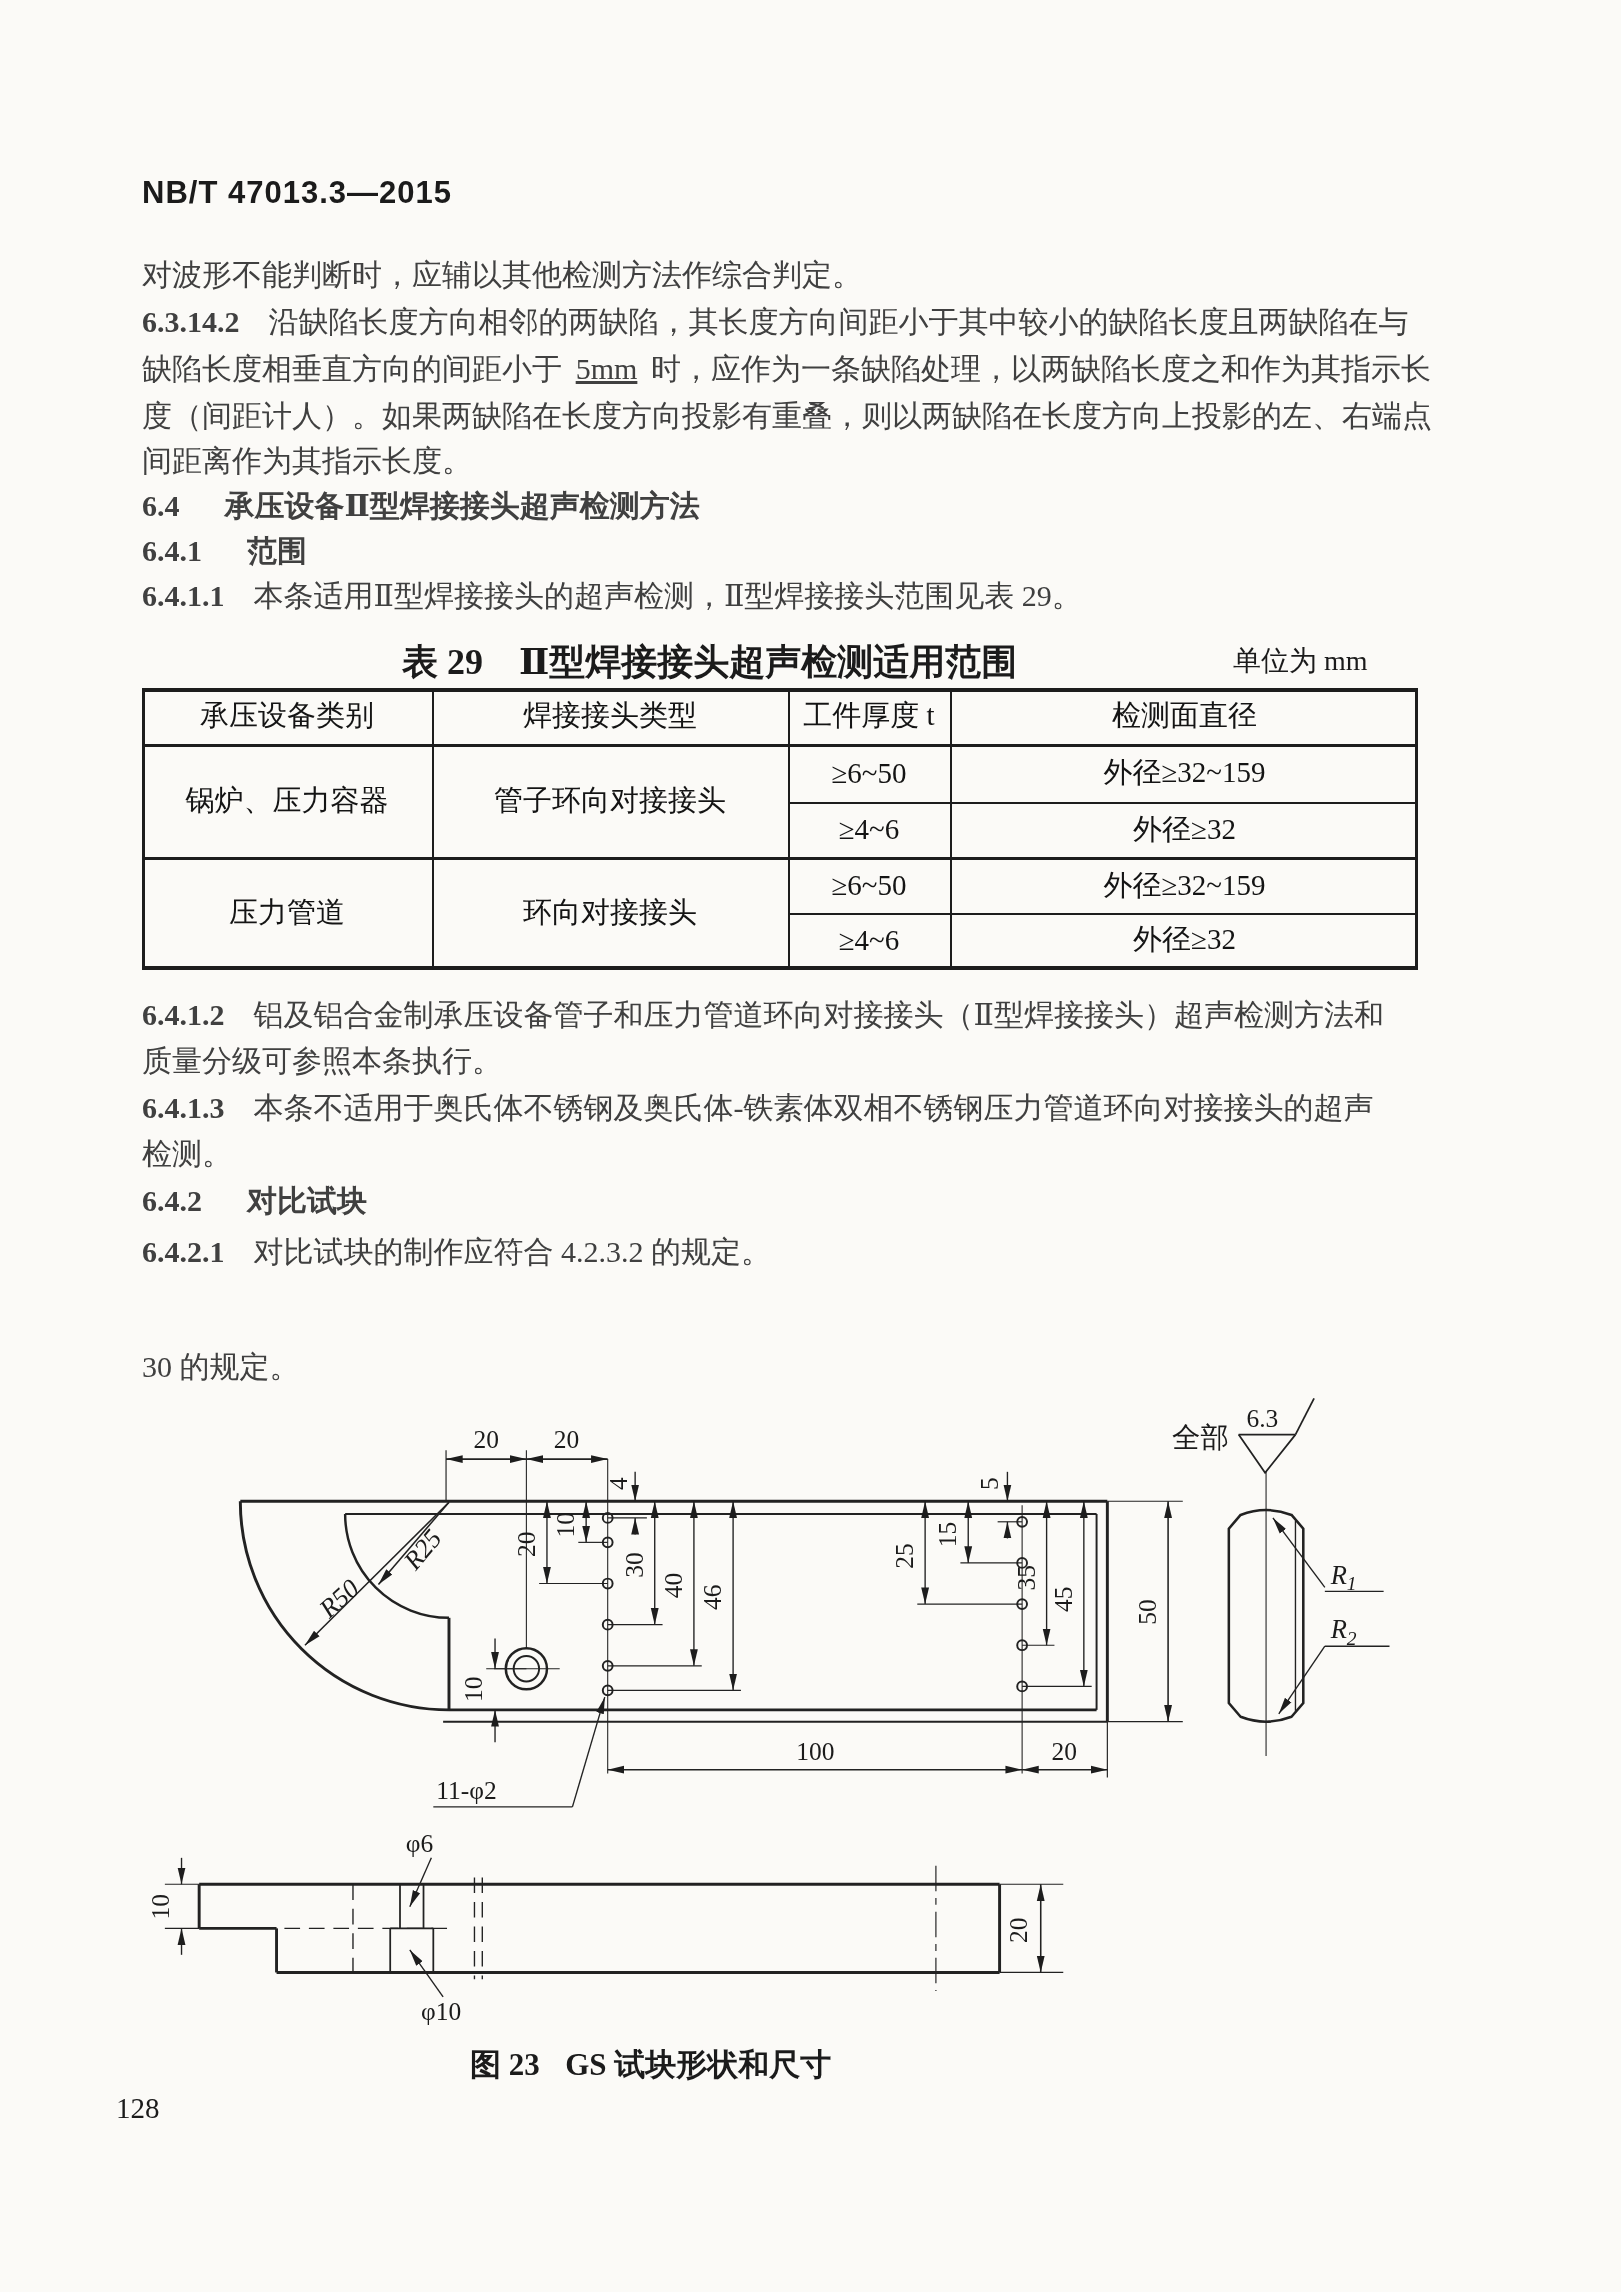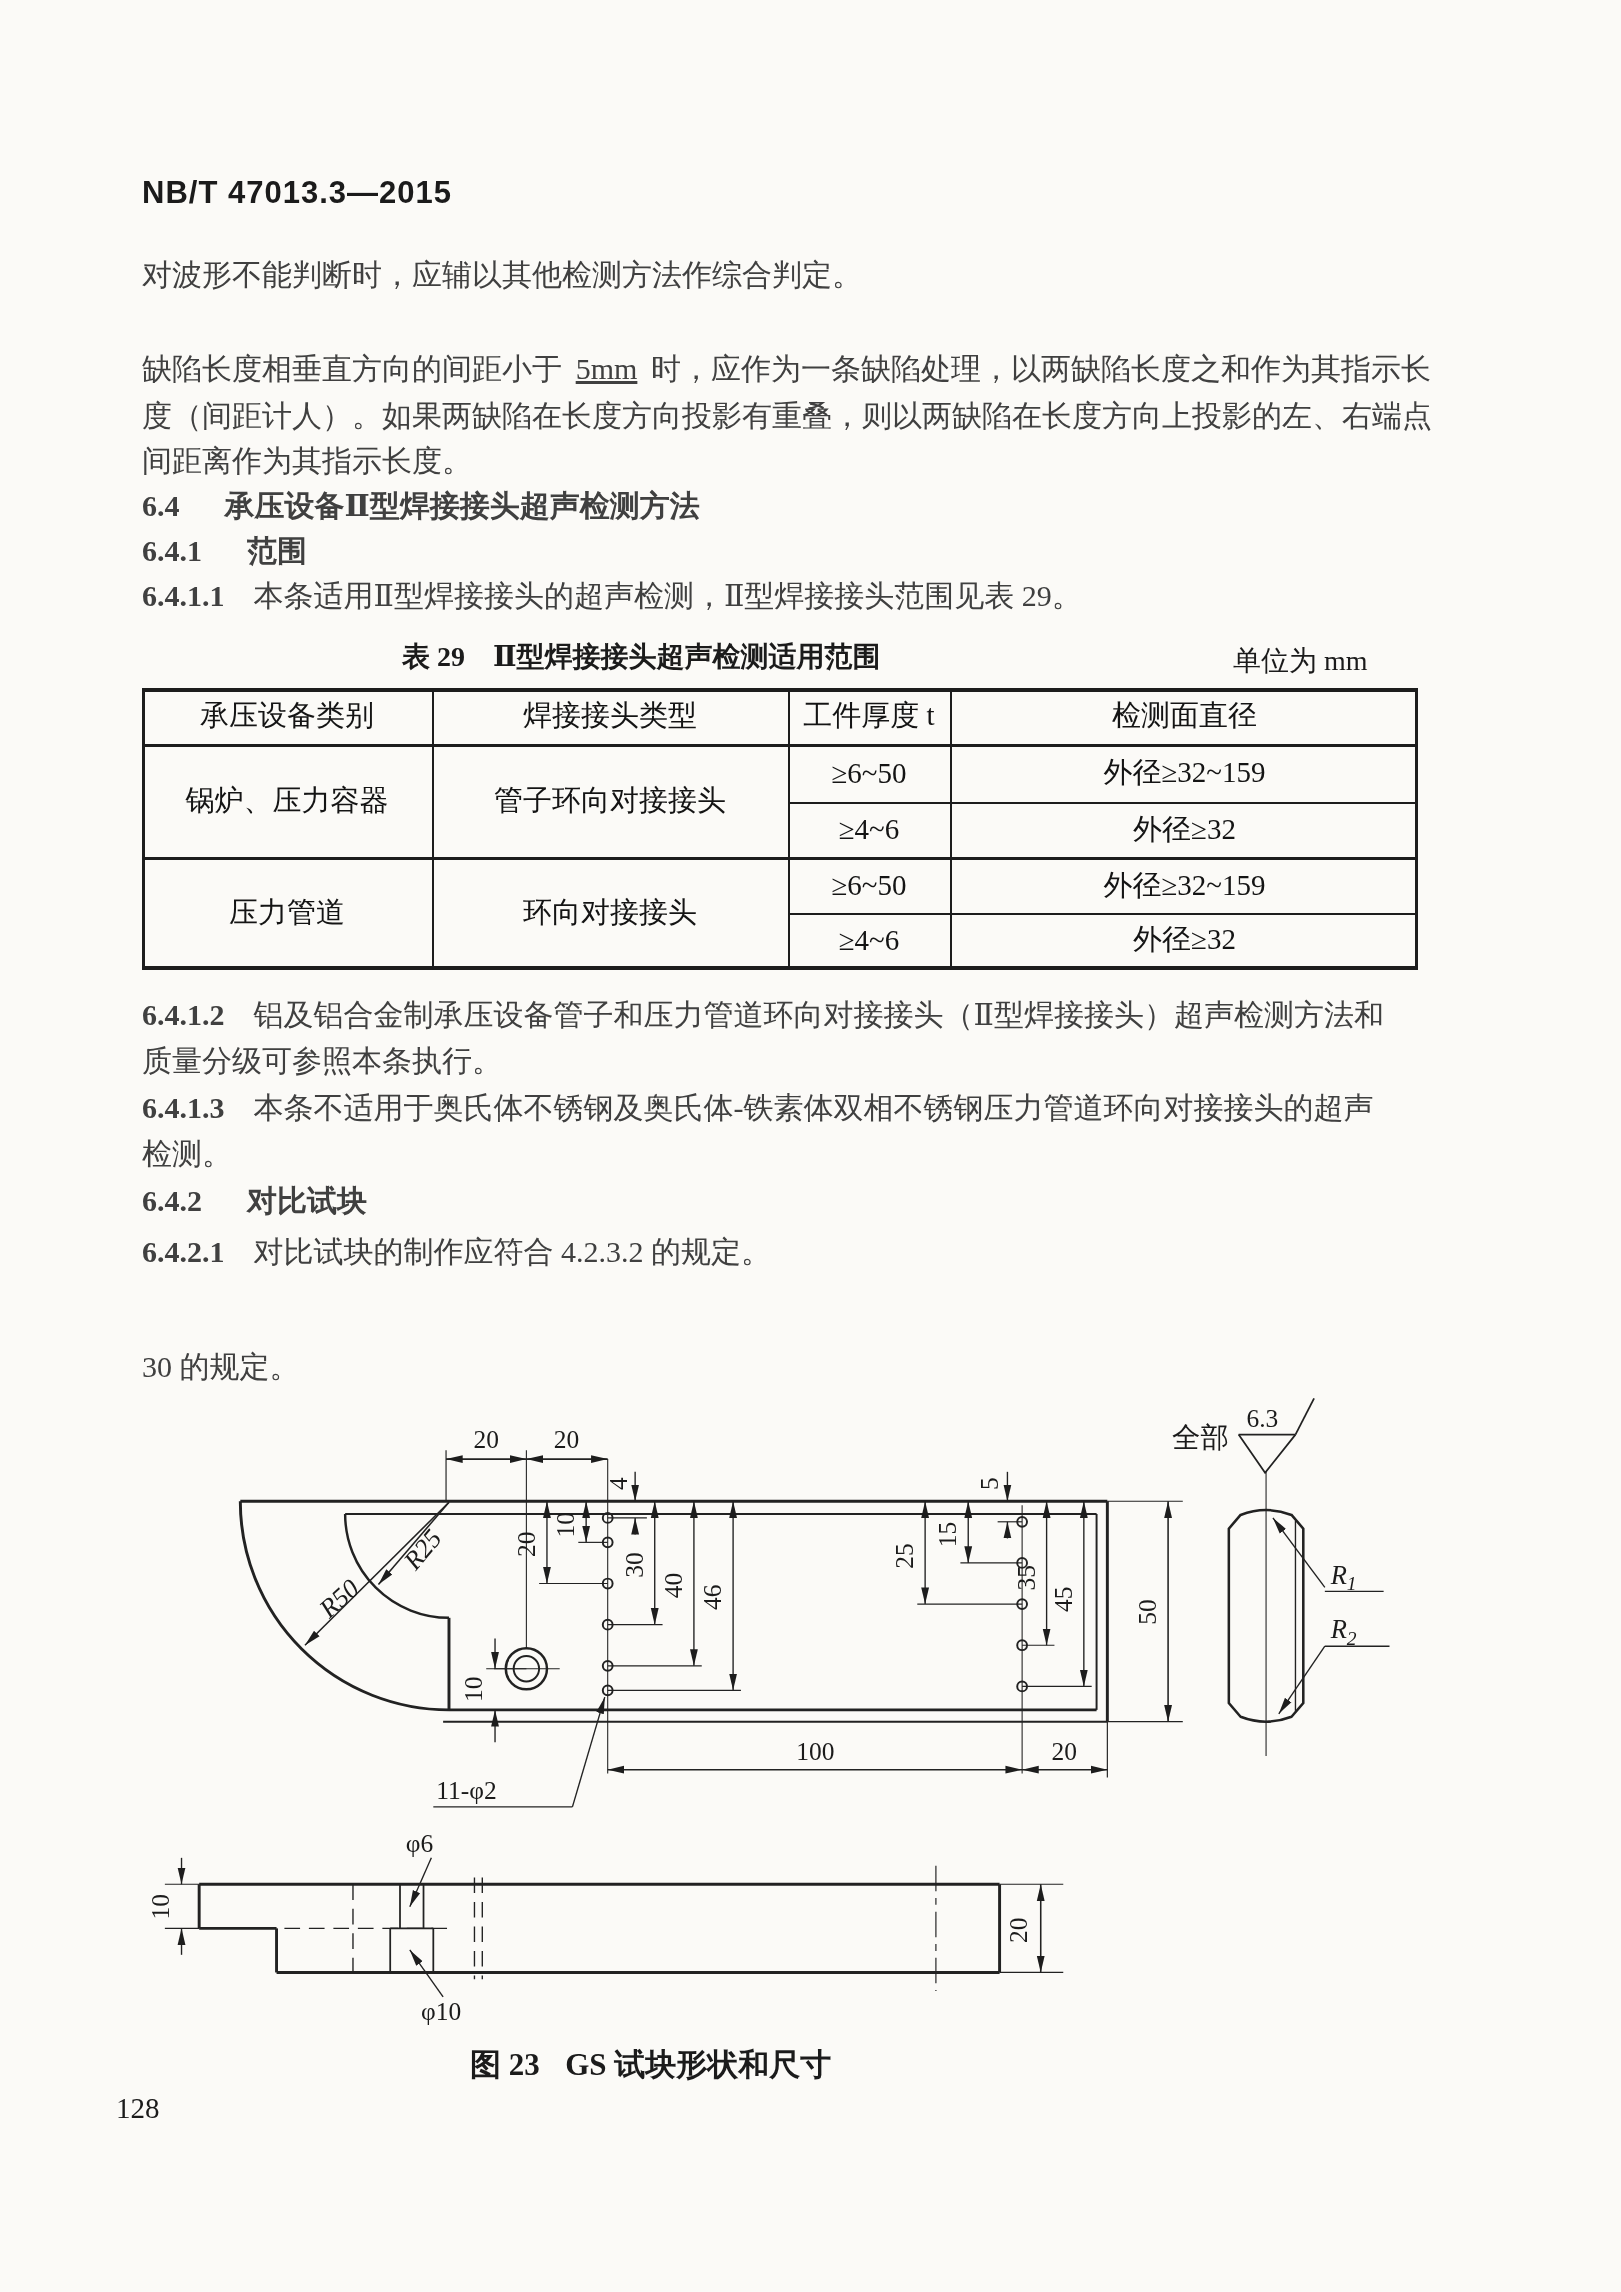--- a/index.html
+++ b/index.html
@@ -20,21 +20,21 @@
     position:absolute;left:142px;height:41px;line-height:41px;
     font-size:30px;white-space:nowrap;color:#404040;
   }
   .num{font-weight:bold;margin-right:29px;}
   .num-wide{font-weight:bold;margin-right:45px;}
   .bold{font-weight:bold;}
   .uline{text-decoration:underline;}
   .sp{display:inline-block;width:13.7px;}
   
   .tbl-title{
-    position:absolute;left:402px;top:638px;font-size:28px;font-weight:bold;white-space:nowrap;
+    position:absolute;left:402px;top:638px;font-size:36px;font-weight:bold;white-space:nowrap;
   }
   .tbl-unit{
     position:absolute;left:1233px;top:642px;font-size:28px;white-space:nowrap;
   }
   .tbl{position:absolute;left:142px;top:688px;width:1276px;height:224px;}
   .tline{position:absolute;background:#1d1d1d;}
   .cell{
     position:absolute;display:flex;align-items:center;justify-content:center;
     font-size:29px;white-space:nowrap;color:#141414;
   }
@@ -58,20 +58,21 @@
 </style>
 </head>
 <body>
 
 <div class="page">
 
   <div class="doc-header">NB/T 47013.3—2015</div>
 
   <div class="line" style="top:254px"><span>对波形不能判断时，应辅以其他检测方法作综合判定。</span></div>
 
+  <div class="line" style="top:301px"><span class="num">6.3.14.2</span><span>沿缺陷长度方向相邻的两缺陷，其长度方向间距小于其中较小的缺陷长度且两缺陷在与</span></div>
 
   <div class="line" style="top:348px"><span>缺陷长度相垂直方向的间距小于</span><span class="sp"></span><span class="uline">5mm</span><span class="sp"></span><span>时，应作为一条缺陷处理，以两缺陷长度之和作为其指示长</span></div>
 
   <div class="line" style="top:395px"><span>度（间距计人）。如果两缺陷在长度方向投影有重叠，则以两缺陷在长度方向上投影的左、右端点</span></div>
 
   <div class="line" style="top:440px"><span>间距离作为其指示长度。</span></div>
 
   <div class="line" style="top:485px"><span class="num-wide">6.4</span><span class="bold">承压设备Ⅱ型焊接接头超声检测方法</span></div>
 
   <div class="line" style="top:530px"><span class="num-wide">6.4.1</span><span class="bold">范围</span></div>

